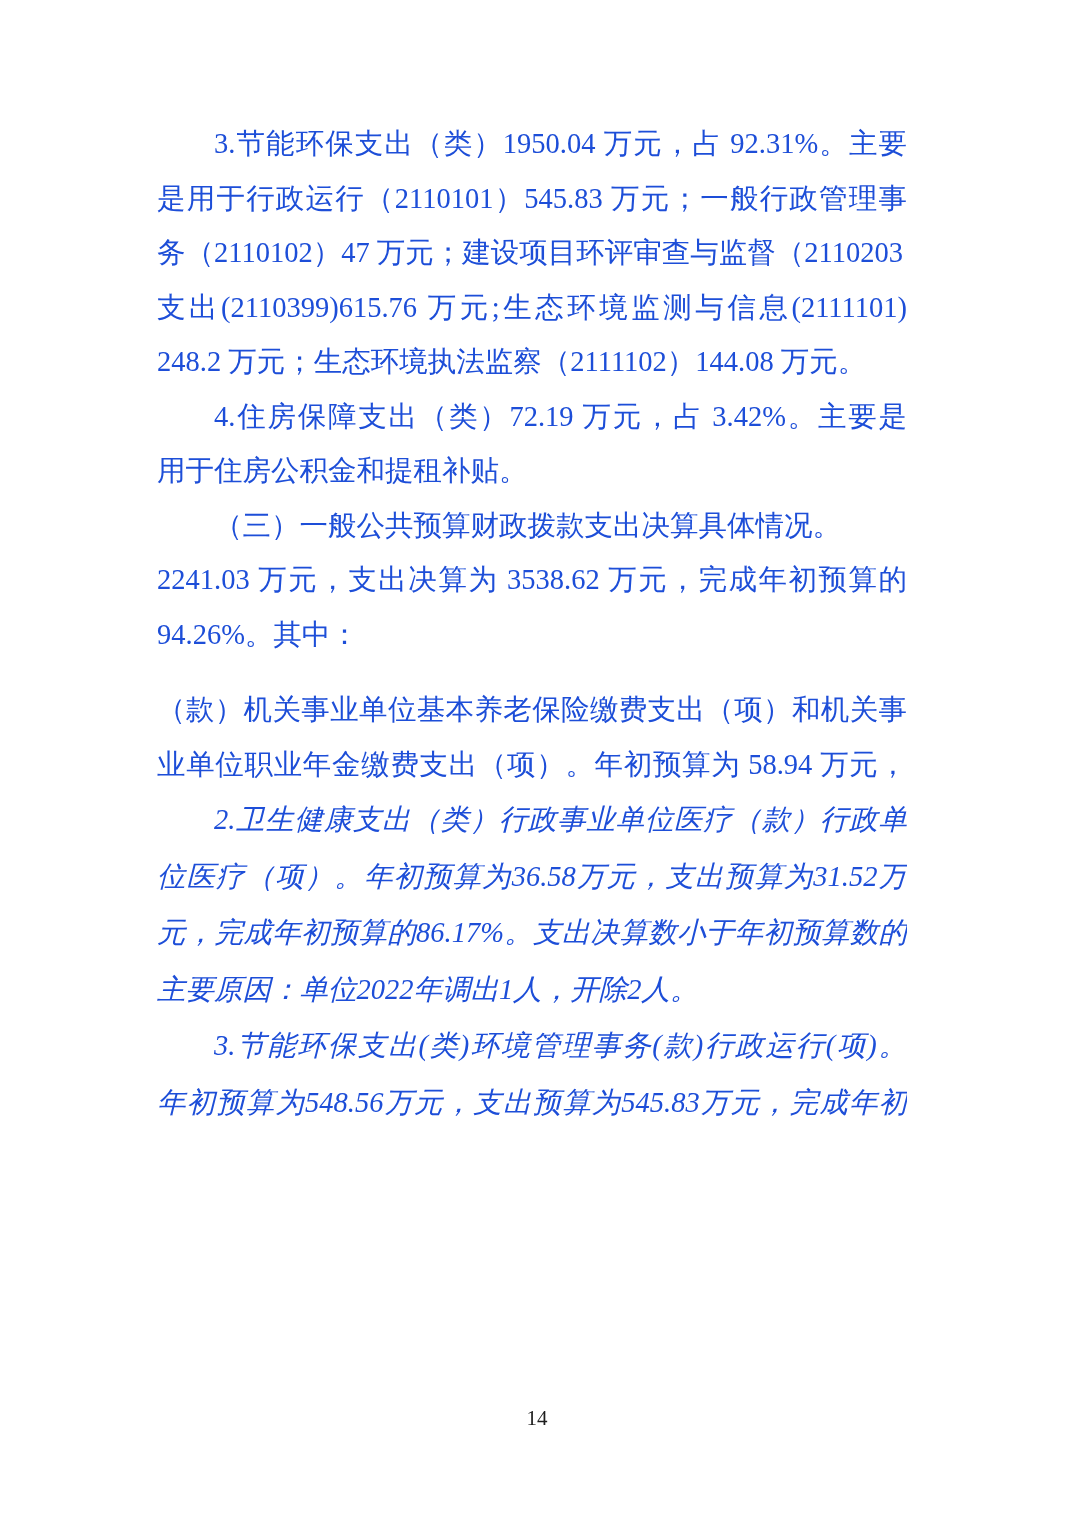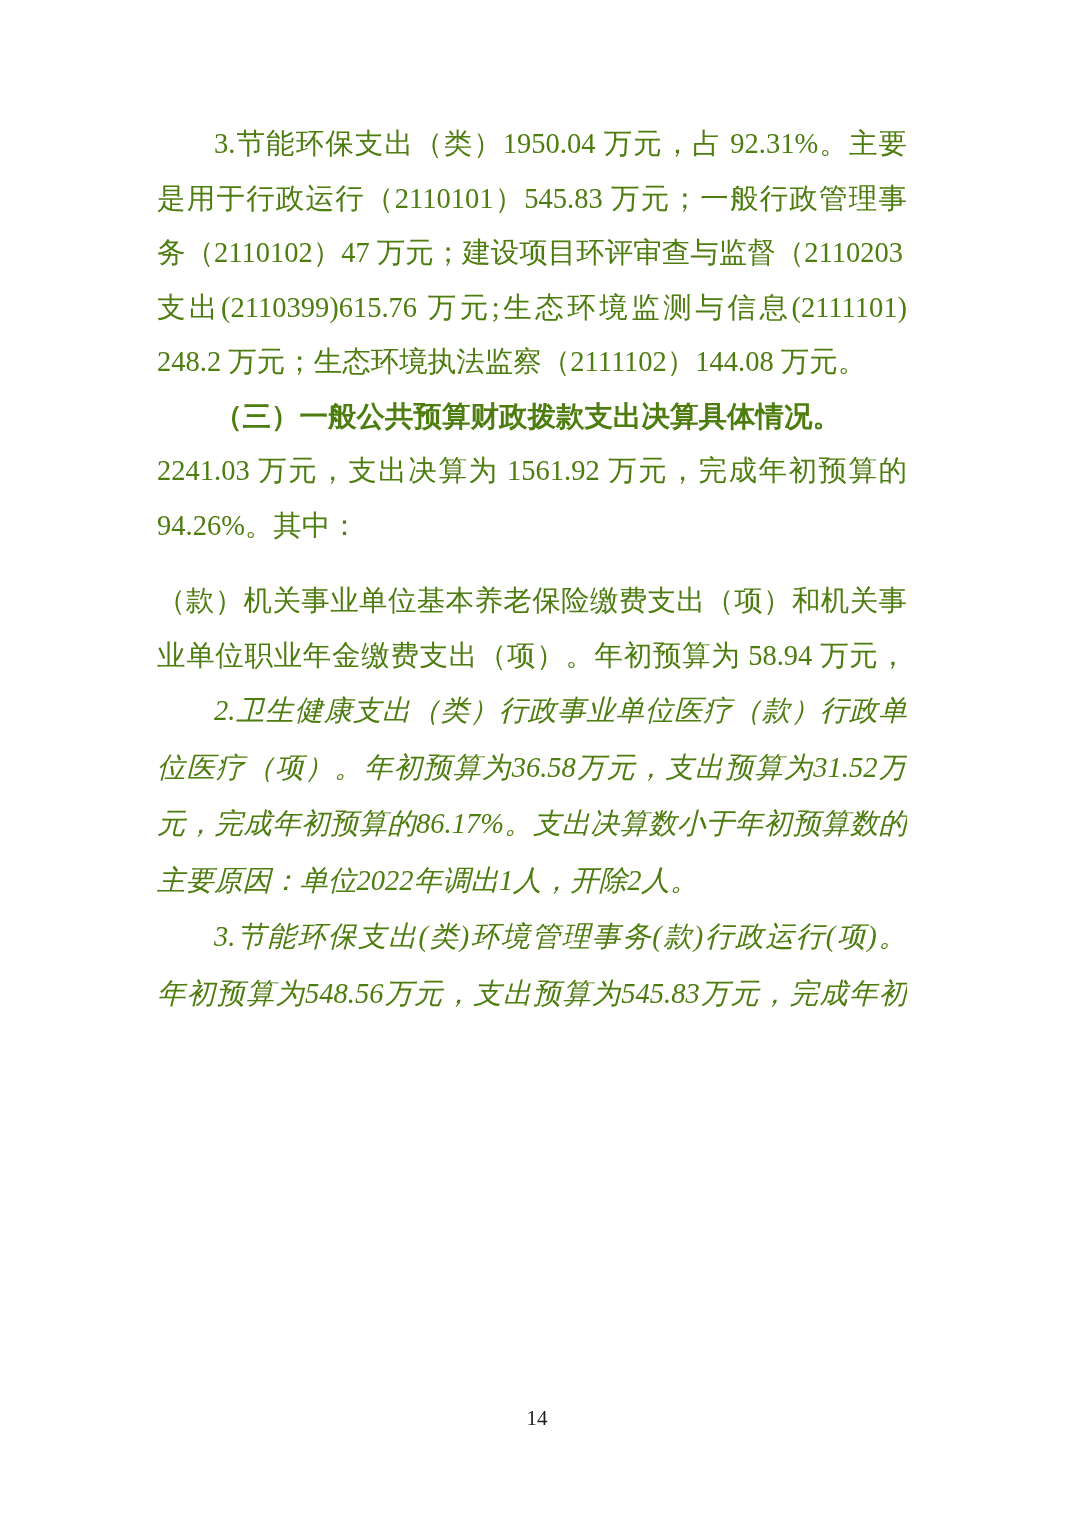--- a/index.html
+++ b/index.html
@@ -13,36 +13,36 @@
     height: 1520px;
     background: #ffffff;
     overflow: hidden;
   }
   .doc {
     position: absolute;
     left: 157px;
     top: 117px;
     width: 750px;
     font-size: 28.5px;
-    color: #4d7c0f;
+    color: #1d4ed8;
     letter-spacing: 0;
   }
   .para { line-height: 54.5px; }
   .para.kai { line-height: 56.5px; font-style: italic; }
   .para.gap-before { margin-top: 21px; }
   .line {
     text-align: justify;
     text-align-last: justify;
     text-justify: inter-character;
     white-space: nowrap;
     overflow: hidden;
   }
   .line.first { text-indent: 2em; }
   .line.end { text-align-last: left; }
-  .line.heading { font-weight: bold; }
+  .line.heading { font-weight: normal; }
   .pagenum {
     position: absolute;
     top: 1406px;
     left: 0;
     width: 1074px;
     text-align: center;
     font-size: 21px;
     color: #1d1d1d;
   }
 </style>
@@ -54,28 +54,30 @@
 
     <div class="para">
       <div class="line first">3.节能环保支出（类）1950.04 万元，占 92.31%。主要</div>
       <div class="line">是用于行政运行（2110101）545.83 万元；一般行政管理事</div>
       <div class="line">务（2110102）47 万元；建设项目环评审查与监督（2110203）</div>
       <div class="line">支出(2110399)615.76 万元;生态环境监测与信息(2111101)</div>
       <div class="line end">248.2 万元；生态环境执法监察（2111102）144.08 万元。</div>
     </div>
 
     <div class="para">
+      <div class="line first">4.住房保障支出（类）72.19 万元，占 3.42%。主要是</div>
+      <div class="line end">用于住房公积金和提租补贴。</div>
     </div>
 
     <div class="para">
       <div class="line first end heading">（三）一般公共预算财政拨款支出决算具体情况。</div>
     </div>
 
     <div class="para">
-      <div class="line">2241.03 万元，支出决算为 1561.92 万元，完成年初预算的</div>
+      <div class="line">2241.03 万元，支出决算为 3538.62 万元，完成年初预算的</div>
       <div class="line end">94.26%。其中：</div>
     </div>
 
     <div class="para gap-before">
       <div class="line">（款）机关事业单位基本养老保险缴费支出（项）和机关事</div>
       <div class="line">业单位职业年金缴费支出（项）。年初预算为 58.94 万元，</div>
     </div>
 
     <div class="para kai">
       <div class="line first">2.卫生健康支出（类）行政事业单位医疗（款）行政单</div>

